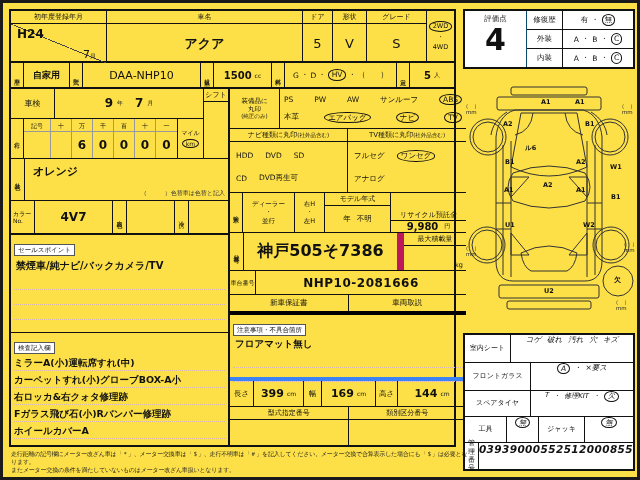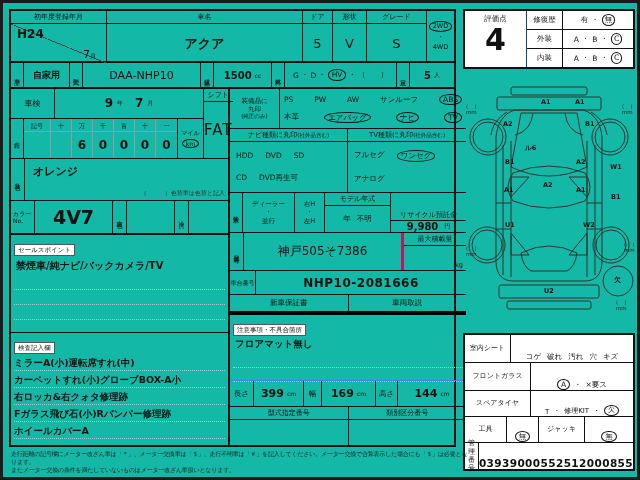--- a/index.html
+++ b/index.html
@@ -1,17 +1,17 @@
 <!DOCTYPE html>
 <html><head>
 <meta charset="utf-8">
 <style>
   * { box-sizing: border-box; margin: 0; padding: 0; }
   body { background:#888; font-family:"DejaVu Sans","Liberation Sans",sans-serif; color:#111; }
-  .sheet { position:relative; width:640px; height:480px; background:#14b8a6; border:3px solid #1a1a1a; padding:6px; overflow:hidden; }
+  .sheet { position:relative; width:640px; height:480px; background:#fde047; border:3px solid #1a1a1a; padding:6px; overflow:hidden; }
   .main { display:flex; gap:7px; }
   .lp { width:447px; }
   .rp { width:172px; position:relative; }
 
   
   .hd { font-size:7px; text-align:center; border-bottom:1px solid #111; height:13px; line-height:13px; white-space:nowrap; overflow:hidden; }
   .vl { display:flex; align-items:center; justify-content:center; writing-mode:vertical-rl; text-orientation:upright; font-size:6px; line-height:1; letter-spacing:1px; overflow:hidden; }
   .circ { display:inline-block; border:1px solid #111; border-radius:50%; padding:0 3px; line-height:1.25; }
   .tab { display:inline-block; border:1px solid #555; font-size:6.5px; padding:0 3px; line-height:10px; background:#fff; }
   .dotline { border-bottom:1px dotted #d4b4b4; }
@@ -59,67 +59,67 @@
 
   .rowColor { display:flex; height:42px; border-bottom:1px solid #111; }
   .rowColor .vl { width:14px; border-right:1px solid #111; }
   .colorBody { flex:1; position:relative; }
   .colorVal { position:absolute; left:8px; top:5px; font-size:11px; font-weight:bold; }
   .colorNote { position:absolute; right:3px; bottom:2px; font-size:6px; color:#333; }
 
   .rowCno { display:flex; height:34px; border-bottom:2px solid #111; }
   .rowCno > div { border-right:1px solid #111; } .rowCno > div:last-child { border-right:none; }
   .cnoLab { width:24px; font-size:6px; display:flex; flex-direction:column; align-items:flex-start; justify-content:center; padding-left:2px; line-height:1.2; }
-  .cnoVal { width:78px; display:flex; align-items:center; justify-content:center; font-size:19px; font-weight:bold; }
+  .cnoVal { width:78px; display:flex; align-items:center; justify-content:center; font-size:12px; font-weight:bold; }
   .rowCno .vl { width:14px; }
   .sp48 { width:48px; } .spFlex { flex:1; }
 
   .sales { height:98px; border-bottom:1px solid #111; padding:2px 3px; }
   .salesTxt { font-size:10px; font-weight:bold; margin:3px 2px 2px; }
   .sales .dotline { height:15px; }
 
   .insp { flex:1; padding:2px 3px; }
   .inspLine { font-size:9.5px; font-weight:bold; height:17px; line-height:17px; border-bottom:1px dotted #d4b4b4; white-space:nowrap; overflow:hidden; }
 
   
   .eq { height:40px; border-bottom:1px solid #111; display:flex; }
   .eqLab { width:50px; border-right:1px solid #111; font-size:6.5px; display:flex; flex-direction:column; align-items:center; justify-content:center; line-height:1.25; }
   .eqItems { flex:1; display:flex; flex-direction:column; justify-content:space-around; padding:2px 4px; }
   .eqRow { display:flex; justify-content:space-between; align-items:center; font-size:7.5px; }
 
   .types { height:64px; border-bottom:1px solid #111; display:flex; }
   .tcol { width:118px; border-right:1px solid #111; display:flex; flex-direction:column; }
   .tcol:last-child { border-right:none; flex:1; }
   .tbody { flex:1; display:flex; flex-direction:column; justify-content:space-around; padding:2px 6px; }
-  .trow { display:flex; gap:12px; font-size:7.5px; }
+  .trow { display:flex; gap:12px; font-size:7.5px; align-items:center; }
 
   .imp { height:40px; border-bottom:1px solid #111; display:flex; }
   .imp > div { border-right:1px solid #111; } .imp > div:last-child { border-right:none; }
   .imp .vl { width:13px; }
   .impStack { width:52px; display:flex; flex-direction:column; align-items:center; justify-content:center; font-size:6.5px; line-height:1.3; }
   .impStack.narrow { width:30px; }
   .impHd { width:66px; display:flex; flex-direction:column; }
   .impHd .bd { flex:1; display:flex; align-items:center; justify-content:center; gap:6px; font-size:7.5px; }
   .impHd.last { flex:1;margin-top:16px; }
 
   .regRow { height:38px; border-bottom:1px solid #111; display:flex; }
   .regRow .vl { width:14px; border-right:1px solid #111; font-size:6px; }
-  .regVal { flex:1; border-right:3px solid #be185d; display:flex; align-items:center; justify-content:center; font-size:12px; font-weight:normal; }
+  .regVal { flex:1; border-right:7px solid #be185d; display:flex; align-items:center; justify-content:center; font-size:16px; font-weight:bold; }
   .loadBox { width:62px; display:flex; flex-direction:column; }
   .loadBox .bd { flex:1; display:flex; align-items:flex-end; justify-content:flex-end; font-size:6.5px; padding:0 3px 1px 0; }
 
   .chRow { height:24px; border-bottom:1px solid #111; display:flex; }
   .chLab { width:26px; border-right:1px solid #111; font-size:6px; display:flex; align-items:center; justify-content:center; text-align:center; line-height:1.2; }
   .chVal { flex:1; display:flex; align-items:center; justify-content:center; font-size:12px; font-weight:bold; letter-spacing:0.5px; }
 
   .docs { height:20px; border-bottom:4px solid #000000; display:flex; }
   .docs > div { flex:1; display:flex; align-items:center; justify-content:center; font-size:7.5px; }
   .docs > div:first-child { border-right:1px solid #111; }
 
-  .caution { height:66px; border-bottom:1px solid #3b82f6; padding:2px 3px; }
+  .caution { height:66px; border-bottom:4px solid #3b82f6; padding:2px 3px; }
   .cauTxt { font-size:9.5px; font-weight:bold; margin:2px 2px; height:14px; }
   .caution .dotline { height:14px; }
 
   .dims { height:26px; border-bottom:1px solid #111; display:flex; }
   .dims > div { border-right:1px solid #111; display:flex; align-items:center; justify-content:center; } .dims > div:last-child { border-right:none; }
   .dimLab { font-size:7.5px; } .dimVal { font-size:11px; font-weight:bold; gap:3px; }
   .dimVal small { font-size:6px; font-weight:normal; }
 
   .tnum { flex:1; display:flex; }
   .tnum > div { flex:1; display:flex; flex-direction:column; }
@@ -138,21 +138,21 @@
   .gVal .circ { padding:0 2px; }
 
   .diagram { position:relative; width:172px; height:245px; margin-top:16px; }
   .dlab { position:absolute; font-size:6.5px; font-weight:bold; line-height:1; }
   .mm { position:absolute; font-size:5.5px; line-height:6px; text-align:center; color:#222; }
 
   .cond { border:2px solid #111; margin-top:3px; background:#fff; }
   .cRow { display:flex; border-bottom:1px solid #111; align-items:stretch; }
   .cRow:last-child { border-bottom:none; }
   .cLab { border-right:1px solid #111; display:flex; align-items:center; justify-content:center; text-align:center; font-size:7px; line-height:1.2; }
-  .cVal { flex:1; display:flex; align-items:flex-end; justify-content:center; gap:4px; font-size:7.5px; }
+  .cVal { flex:1; display:flex; align-items:flex-start; justify-content:center; gap:4px; font-size:7.5px;font-style:italic; }
 
   .disclaimer { position:absolute; left:8px; bottom:3px; width:460px; font-size:6px; line-height:8px; color:#222; letter-spacing:-0.2px; }
 
   svg .ln { fill:none; stroke:#333; stroke-width:1; }
 </style>
 </head>
 <body>
 
 <div class="sheet">
  <div class="main">
@@ -263,21 +263,20 @@
                     </div>
            </div>
            <div class="milU">
              <span>マイル</span>
              <span class="circ">km</span>
            </div>
          </div>
        </div>
        <div class="shiftBox">
          <div class="hd">シフト</div>
-         <div class="fat">FAT</div>
        </div>
      </div>
 
      <div class="rowColor">
        <div class="vl">外装色</div>
        <div class="colorBody">
          <span class="colorVal">オレンジ</span>
          <span class="colorNote"><span>（　　　）</span><span>色替車は色替と記入</span></span>
        </div>
      </div>

